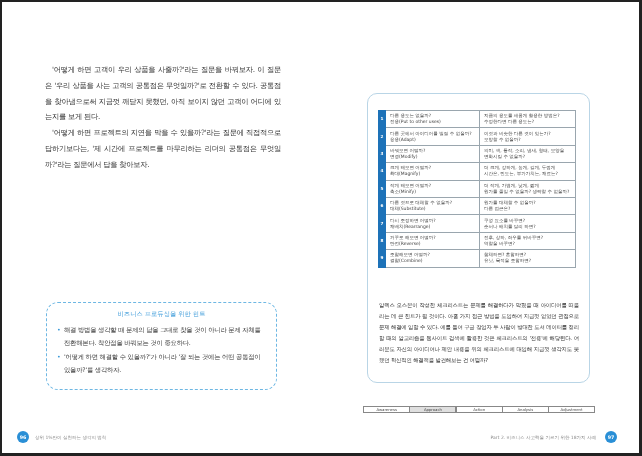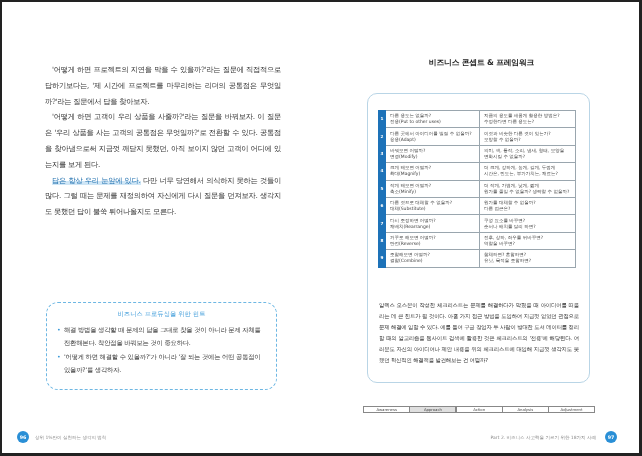--- a/index.html
+++ b/index.html
@@ -42,41 +42,39 @@
   .step { width: 47px; height: 7px; border: 0.8px solid #888; font-size: 3.8px; color: #444; text-align: center; line-height: 6px; margin-left: -0.8px; background: #fff; }
   .step.active { background: #dfdfdf; }
 </style>
 </head>
 <body>
 
 <div class="frame"></div>
 
 <div class="page left">
   <div class="body-text">
+    <p>'어떻게 하면 고객이 우리 상품을 사줄까?'라는 질문을 바꿔보자. 이 질문은 '우리 상품을 사는 고객의 공통점은 무엇일까?'로 전환할 수 있다. 공통점을 찾아냄으로써 지금껏 깨닫지 못했던, 아직 보이지 않던 고객이 어디에 있는지를 보게 된다.</p>
     <p>'어떻게 하면 프로젝트의 지연을 막을 수 있을까?'라는 질문에 직접적으로 답하기보다는, '제 시간에 프로젝트를 마무리하는 리더의 공통점은 무엇일까?'라는 질문에서 답을 찾아보자.</p>
-    <p>'어떻게 하면 고객이 우리 상품을 사줄까?'라는 질문을 바꿔보자. 이 질문은 '우리 상품을 사는 고객의 공통점은 무엇일까?'로 전환할 수 있다. 공통점을 찾아냄으로써 지금껏 깨닫지 못했던, 아직 보이지 않던 고객이 어디에 있는지를 보게 된다.</p>
-    <p><span class="hl">답은 항상 우리 눈앞에 있다.</span><span> 다만 너무 당연해서 의식하지 못하는 것들이 많다. 그럴 때는 문제를 재정의하여 자신에게 다시 질문을 던져보자. 생각지도 못했던 답이 불쑥 튀어나올지도 모른다.</span></p>
   </div>
 
   <div class="tip-box">
     <div class="tip-title">비즈니스 프로듀싱을 위한 힌트</div>
     <ul class="tip-list">
       <li>해결 방법을 생각할 때 문제의 답을 그대로 찾을 것이 아니라 문제 자체를 전환해본다. 착안점을 바꿔보는 것이 중요하다.</li>
       <li>'어떻게 하면 해결할 수 있을까?'가 아니라 '잘 되는 것에는 어떤 공통점이 있을까?'를 생각하자.</li>
     </ul>
   </div>
 
   <div class="footer-left">
     <div class="page-badge">96</div>
     <div class="footer-text">상위 1%만이 실천하는 생각의 법칙</div>
   </div>
 </div>
 
 <div class="page right">
-  <div class="r-title">비즈니스 콘셉트 &amp; 프레임워크</div>
   <div class="card"></div>
 
   <table class="checklist">
     <tbody id="checklist-body">
       <tr>
         <td class="num">1</td>
         <td class="q">
             <span class="line">다른 용도는 없을까?</span>
             <span class="line">전용(Put to other uses)</span>
           </td>

